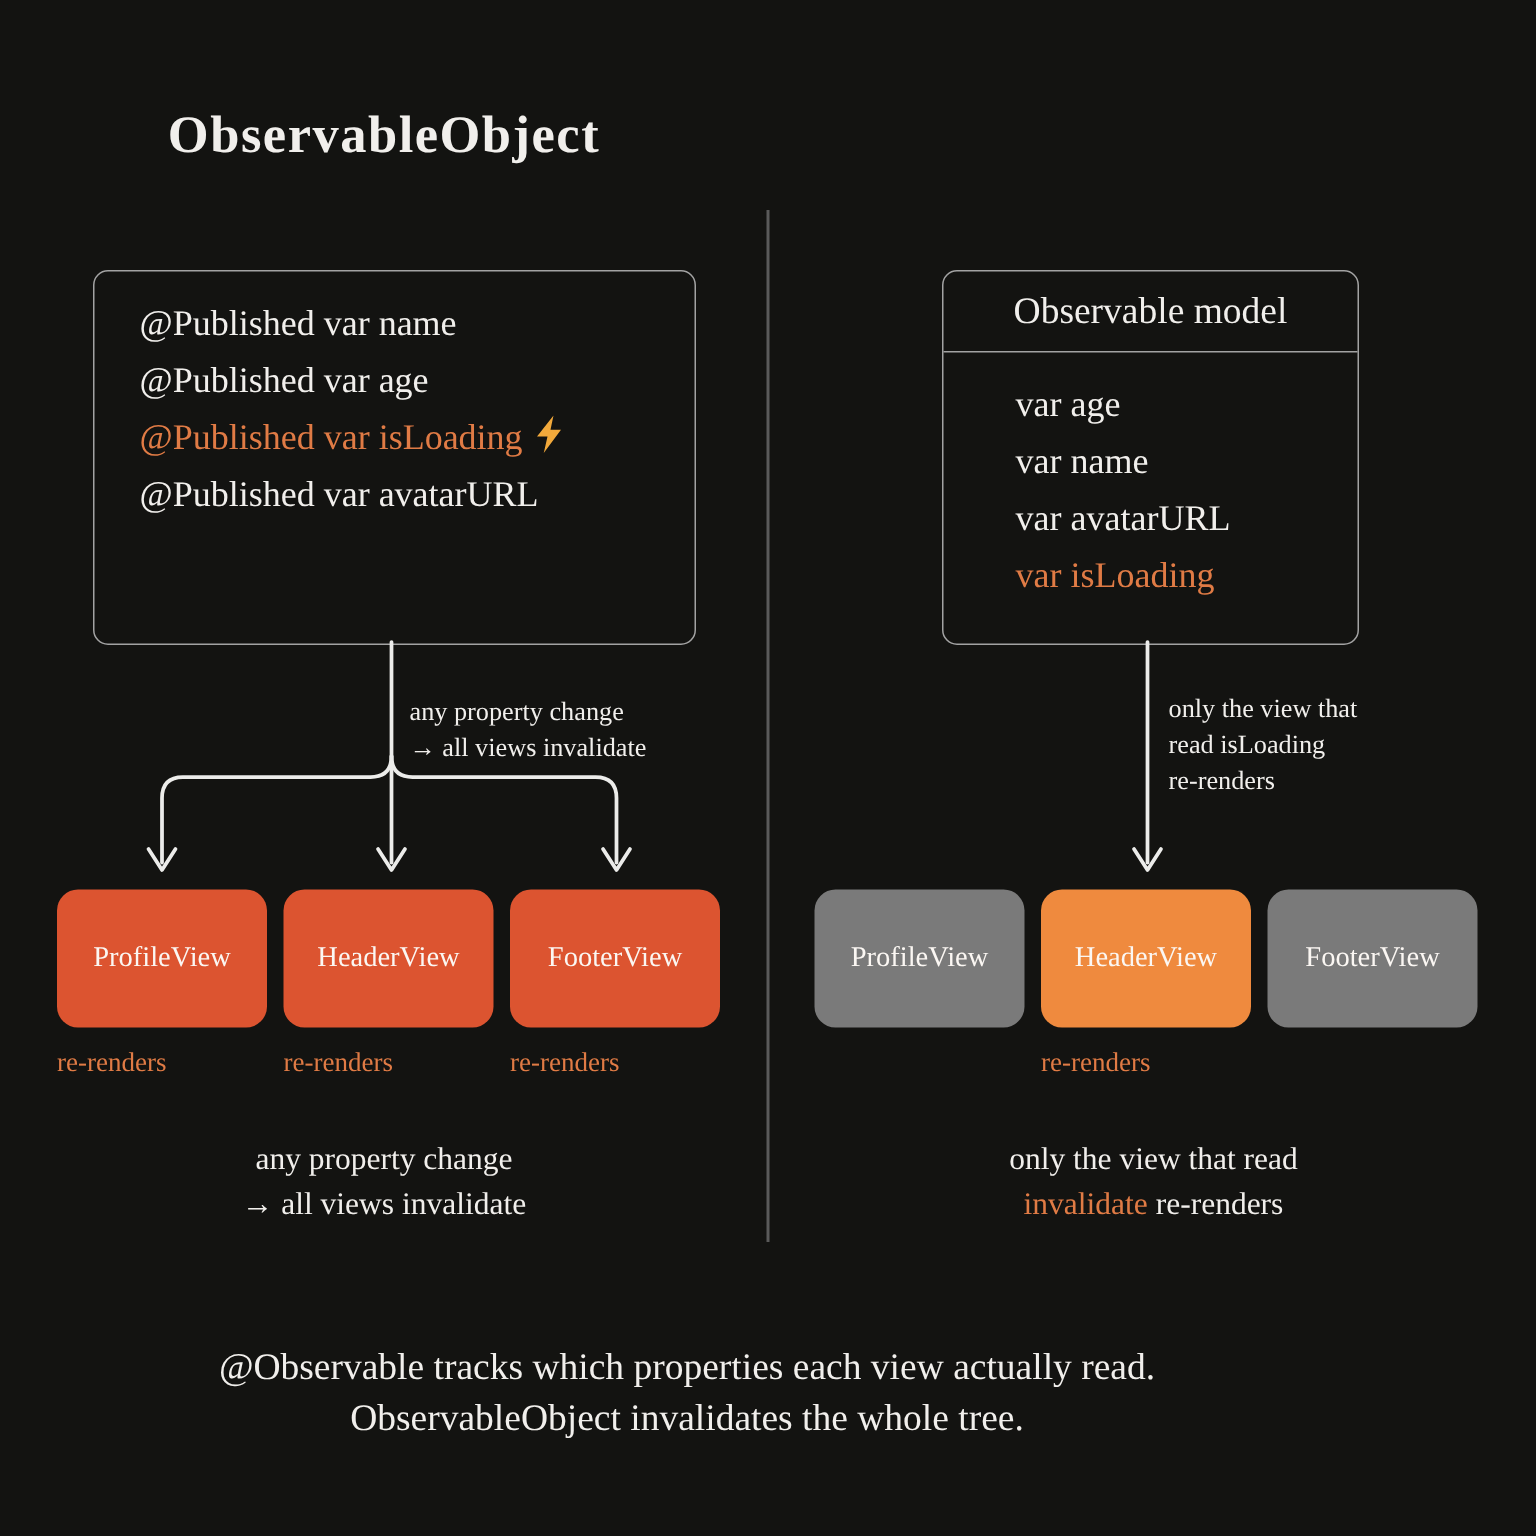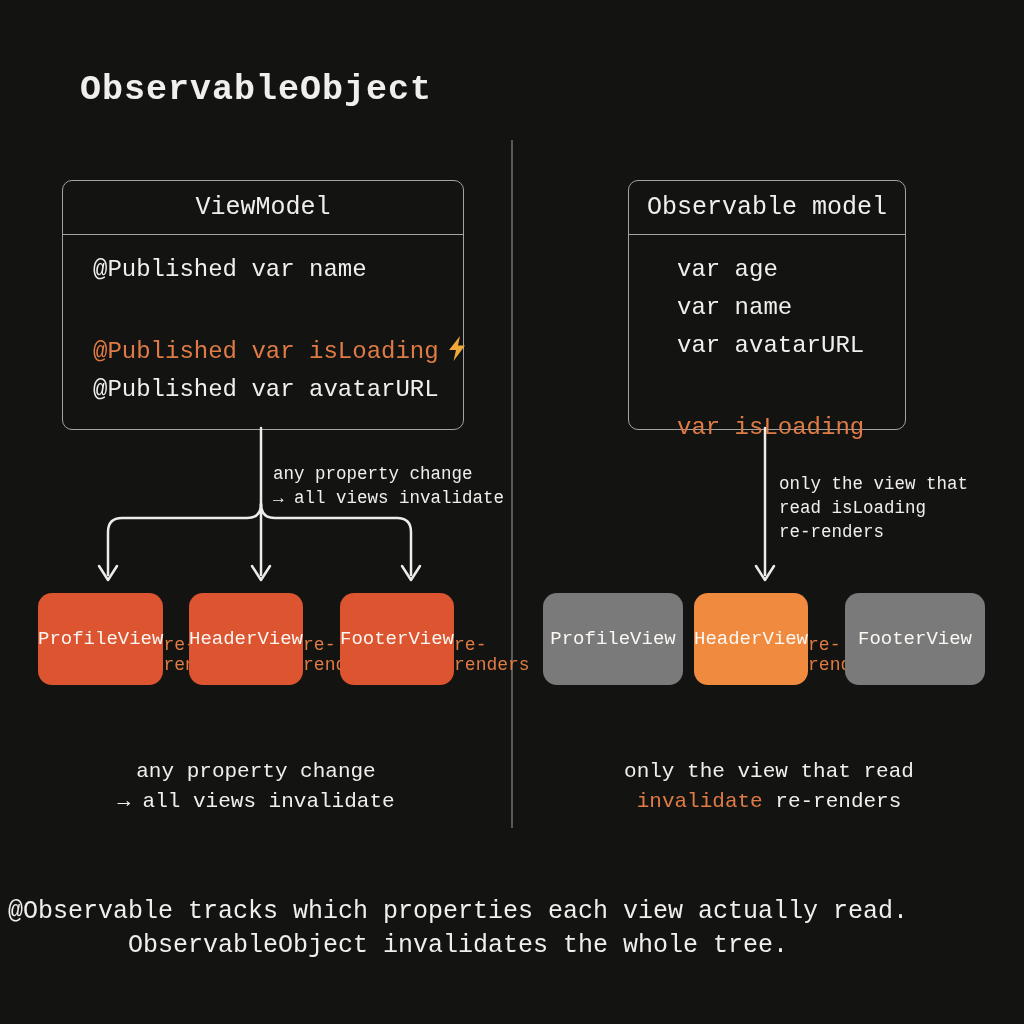--- a/index.html
+++ b/index.html
@@ -1,46 +1,46 @@
 <!DOCTYPE html>
 <html style="--background: #131311; --text: #f1efec; --orange-text: #e07b45; --box-orange: #dc5430; --box-orange-bright: #ef8a3e; --box-gray: #7a7a7a; --border: #a3a3a3; --divider: #5a5a5a; --lightning: #f2a93b;"><head>
 <meta charset="utf-8">
 <style>
   html,body{margin:0;padding:0;background:#131311;}
   .canvas{
     position:relative;width:1024px;height:1024px;overflow:hidden;
     background:var(--background,#131311);
-    font-family:Liberation Mono, monospace;
+    font-family:Liberation Serif, serif;
     color:var(--text,#f1efec);
   }
   .abs{position:absolute;}
   .title{
     width:512px;text-align:center;top:70px;font-size:35px;font-weight:bold;
     letter-spacing:1px;color:var(--text,#f1efec);
   }
   .divider{
     left:511px;top:140px;width:2px;height:688px;background:var(--divider,#5a5a5a);
   }
   .model-box{
     border:1.5px solid var(--border,#a3a3a3);border-radius:10px;
     background:transparent;
   }
   .model-header{
     height:53px;line-height:53px;text-align:center;font-size:25px;
     border-bottom:1.5px solid var(--border,#a3a3a3);color:var(--text,#f1efec);
   }
   .model-body{padding-top:16px;}
   .model-row{font-size:24px;line-height:38px;white-space:nowrap;color:var(--text,#f1efec);}
-  .model-row.hl{color:var(--orange-text,#e07b45);margin-top:44px;}
+  .model-row.hl{color:var(--orange-text,#e07b45);}
   .bolt{vertical-align:-3px;margin-left:10px;}
   .arrow-label{
     font-size:17.5px;line-height:24px;white-space:pre-line;color:var(--text,#f1efec);
   }
   .views-row{display:flex;gap:11px;}
-  .view-col{display:flex;flex-direction:row;align-items:center;width:140px;}
+  .view-col{display:flex;flex-direction:column;width:140px;}
   .view-box{
     width:140px;height:92px;border-radius:14px;display:flex;
     align-items:center;justify-content:center;font-size:19px;color:#fbf7f3;
   }
   .v-orange{background:var(--box-orange,#dc5430);}
   .v-orange-bright{background:var(--box-orange-bright,#ef8a3e);}
   .v-gray{background:var(--box-gray,#7a7a7a);}
   .caption{
     margin-top:13px;font-size:18px;height:22px;color:var(--orange-text,#e07b45);
   }
@@ -56,23 +56,23 @@
 </head>
 <body>
 
 <div class="canvas">
 
   <div class="abs title" style="left:0;">ObservableObject</div>
 
   <div class="abs divider"></div>
 
   <div class="abs model-box" style="left:62px;top:180px;width:400px;height:248px;">
-    <div class="model-header">ViewModel</div>
     <div class="model-body" style="padding-left:30px;">
       <div class="model-row"><span>@Published var name</span></div>
+      <div class="model-row"><span>@Published var age</span></div>
       <div class="model-row hl"><span>@Published var isLoading</span><svg class="bolt" width="17" height="25" viewBox="0 0 17 25">
             <polygon points="11,0 0,14 7,14 4.5,25 16,9.5 9,9.5" fill="#f2a93b"></polygon>
           </svg></div>
       <div class="model-row"><span>@Published var avatarURL</span></div>
     </div>
   </div>
 
   <div class="abs model-box" style="left:628px;top:180px;width:276px;height:248px;">
     <div class="model-header">Observable model</div>
     <div class="model-body" style="padding-left:48px;">
@@ -93,21 +93,21 @@
       <path d="M402,566 L411,580 L420,566"></path>
     </g>
     <g>
       <path d="M765,428 V575"></path>
       <path d="M756,566 L765,580 L774,566"></path>
     </g>
   </svg>
 
   <div class="abs arrow-label" style="left:273px;top:462px;">any property change
 → all views invalidate</div>
-  <div class="abs arrow-label" style="left:779px;top:472px;">only the view that
+  <div class="abs arrow-label" style="left:779px;top:460px;">only the view that
 read isLoading
 re-renders</div>
 
   <div class="abs views-row" style="left:38px;top:593px;">
     <div class="view-col">
       <div class="view-box v-orange">
           <span>ProfileView</span>
         </div>
       <div class="caption">re-renders</div>
     </div>

